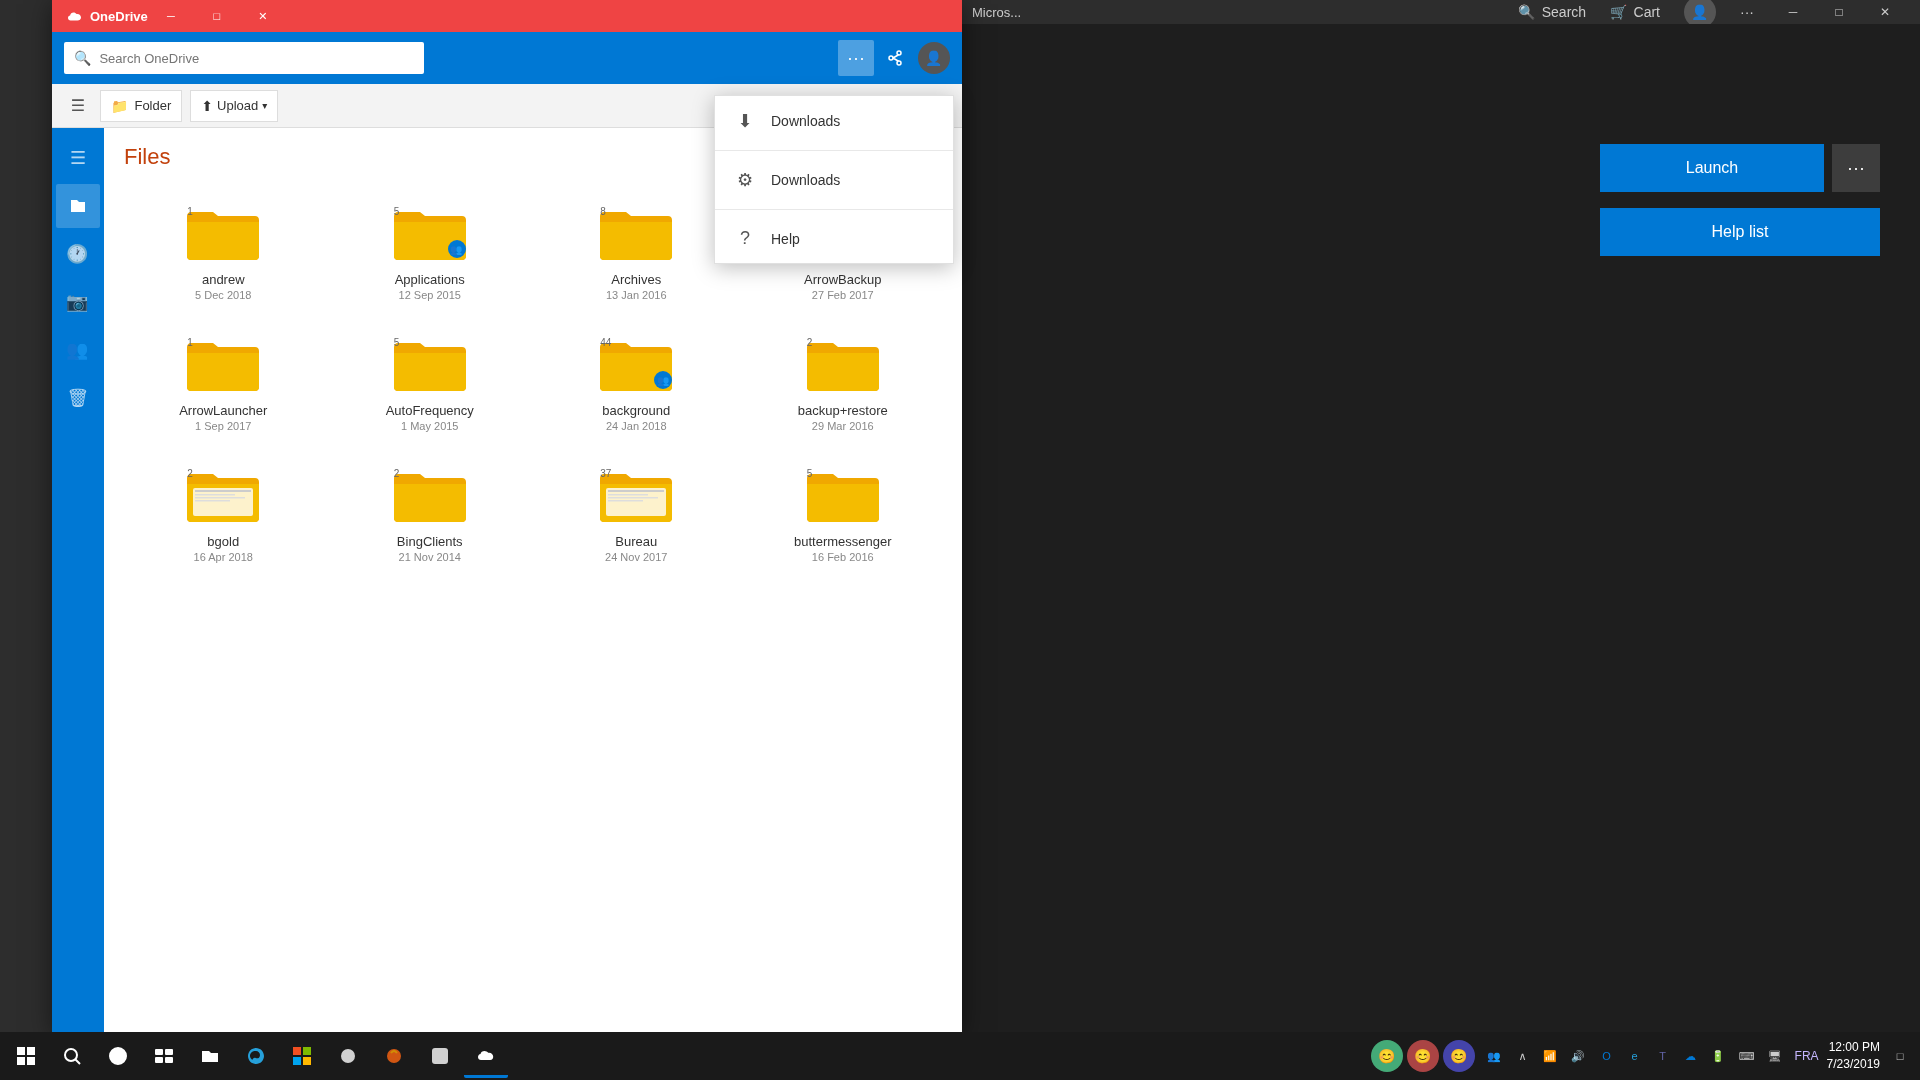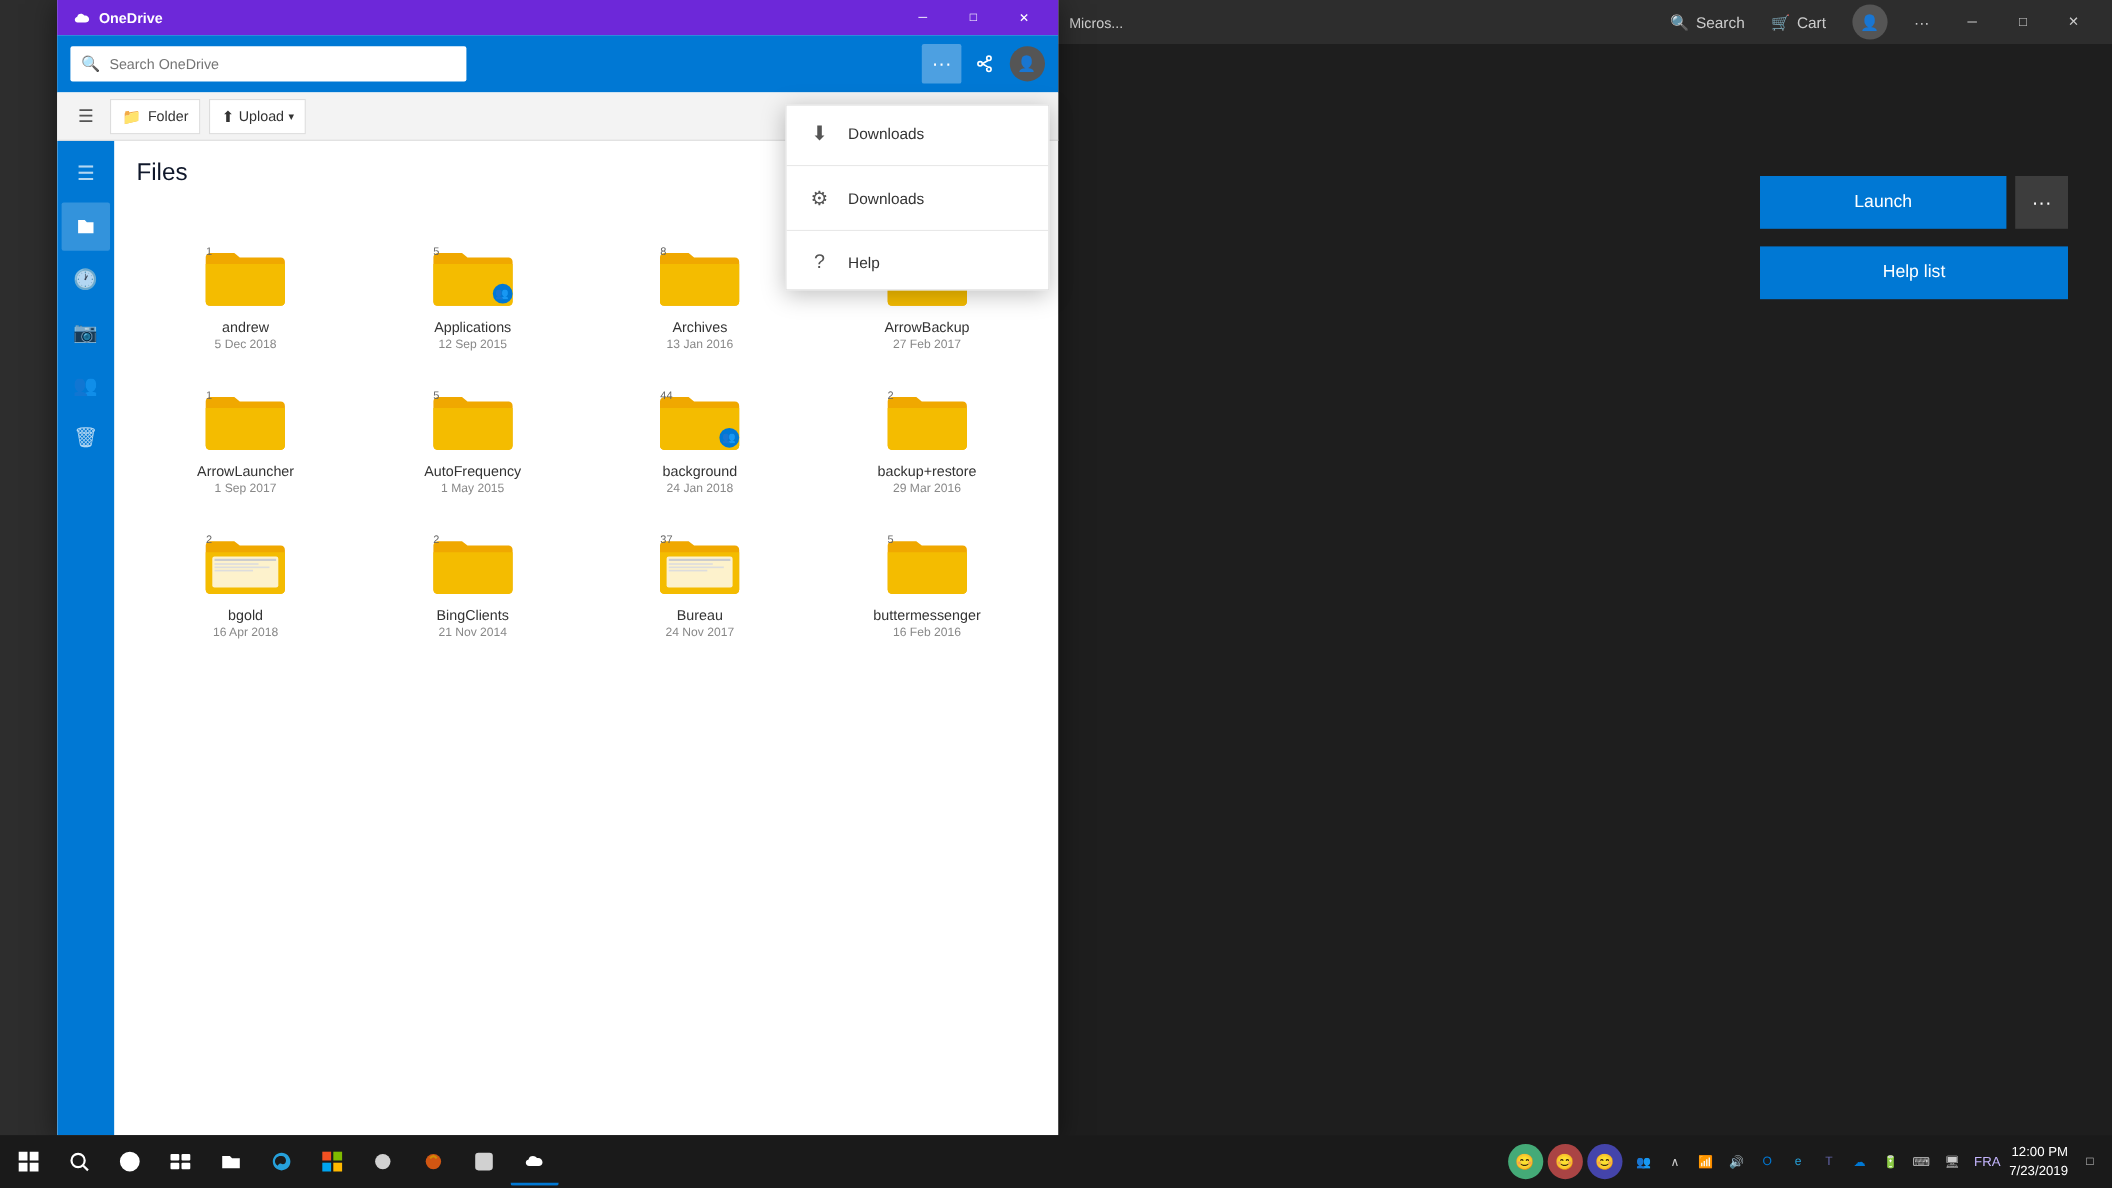--- a/index.html
+++ b/index.html
@@ -14,35 +14,35 @@
     .taskbar-icon { width: 44px; height: 44px; display: flex; align-items: center; justify-content: center; cursor: pointer; border-radius: 2px; }
     .taskbar-icon svg { width: 20px; height: 20px; fill: white; }
     .taskbar-right { margin-left: auto; display: flex; align-items: center; gap: 8px; padding-right: 8px; color: white; font-size: 12px; }
     .taskbar-clock { text-align: right; line-height: 1.4; }
     .taskbar-sys { display: flex; align-items: center; gap: 4px; }
     .taskbar-sys-item { width: 24px; height: 24px; display: flex; align-items: center; justify-content: center; font-size: 11px; color: #ccc; }
     .taskbar-lang { font-size: 12px; color: #c4b5fd; font-weight: 500; }
 
     
     .store-window { position: absolute; top: 0; left: 960px; right: 0; bottom: 48px; background: #1e1e1e; display: flex; flex-direction: column; }
-    .store-titlebar { height: 40px; background: #2d2d2d; display: flex; align-items: center; padding: 0 12px; justify-content: space-between; }
+    .store-titlebar { height: 24px; background: #2d2d2d; display: flex; align-items: center; padding: 0 12px; justify-content: space-between; }
     .store-titlebar-left { display: flex; align-items: center; gap: 8px; color: #ccc; font-size: 13px; }
     .store-titlebar-controls { display: flex; gap: 0; }
     .store-titlebar-btn { width: 46px; height: 30px; display: flex; align-items: center; justify-content: center; color: #ccc; cursor: pointer; font-size: 12px; }
     .store-nav-item { color: #ccc; font-size: 14px; cursor: pointer; display: flex; align-items: center; gap: 6px; }
     .store-body { flex: 1; background: #1e1e1e; display: flex; align-items: flex-start; justify-content: flex-end; padding: 120px 40px 0 0; }
     .store-actions { display: flex; flex-direction: column; gap: 16px; width: 280px; }
     .store-launch-row { display: flex; gap: 8px; }
     .store-launch-btn { flex: 1; height: 48px; background: #0078d4; color: white; border: none; font-size: 16px; font-weight: 500; cursor: pointer; display: flex; align-items: center; justify-content: center; }
     .store-more-btn { width: 48px; height: 48px; background: #3d3d3d; color: white; border: none; cursor: pointer; display: flex; align-items: center; justify-content: center; font-size: 18px; }
     .store-wish-btn { width: 100%; height: 48px; background: #0078d4; color: white; border: none; font-size: 16px; font-weight: 500; cursor: pointer; }
 
     
     .onedrive-window { position: absolute; top: 0; left: 52px; width: 910px; bottom: 48px; background: white; display: flex; flex-direction: column; box-shadow: 0 4px 24px rgba(0,0,0,0.5); z-index: 10; }
-    .onedrive-titlebar { height: 32px; background: #6d28d9; display: flex; align-items: center; justify-content: space-between; padding: 0 8px 0 12px; }
+    .onedrive-titlebar { height: 32px; background: #ef4444; display: flex; align-items: center; padding: 0 8px 0 12px; }
     .onedrive-titlebar-left { display: flex; align-items: center; gap: 8px; color: white; font-size: 13px; font-weight: 600; }
     .onedrive-titlebar-logo { width: 18px; height: 18px; }
     .onedrive-titlebar-controls { display: flex; }
     .onedrive-titlebar-btn { width: 46px; height: 32px; display: flex; align-items: center; justify-content: center; color: white; cursor: pointer; font-size: 11px; }
 
     
     .onedrive-toolbar { height: 52px; background: #0078d4; display: flex; align-items: center; padding: 0 12px; gap: 8px; }
     .search-box { flex: 1; max-width: 360px; height: 32px; background: white; border-radius: 2px; display: flex; align-items: center; padding: 0 10px; gap: 8px; }
     .search-box input { border: none; outline: none; font-size: 13px; color: #333; flex: 1; background: transparent; }
     .search-icon-sm { color: #666; font-size: 14px; }
@@ -59,21 +59,21 @@
     .nav-upload { height: 32px; display: flex; align-items: center; gap: 4px; padding: 0 10px; background: white; border: 1px solid #ddd; cursor: pointer; font-size: 13px; color: #333; }
 
     
     .onedrive-body { flex: 1; display: flex; overflow: hidden; }
     .onedrive-sidebar { width: 52px; background: #0078d4; display: flex; flex-direction: column; align-items: center; padding-top: 8px; gap: 4px; }
     .sidebar-icon { width: 44px; height: 44px; display: flex; align-items: center; justify-content: center; cursor: pointer; color: rgba(255,255,255,0.7); font-size: 18px; border-radius: 2px; }
     .sidebar-icon:hover, .sidebar-icon.active { background: rgba(255,255,255,0.2); color: white; }
 
     
     .onedrive-main { flex: 1; background: white; overflow-y: auto; padding: 16px 20px; }
-    .files-title { font-size: 22px; color: #0f172a; font-weight: 300; margin-bottom: 38px; }
+    .files-title { font-size: 22px; color: #c2410c; font-weight: 300; margin-bottom: 20px; }
     .files-grid { display: grid; grid-template-columns: repeat(4, 1fr); gap: 8px; }
     .folder-item { display: flex; flex-direction: column; align-items: center; padding: 12px 8px; cursor: pointer; border-radius: 2px; }
     .folder-icon-wrap { position: relative; width: 80px; height: 64px; }
     .folder-svg { width: 80px; height: 64px; }
     .folder-badge { position: absolute; top: 4px; left: 4px; font-size: 10px; color: #666; font-weight: 500; }
     .folder-special-badge { position: absolute; bottom: 8px; right: 4px; }
     .folder-name { font-size: 13px; color: #333; margin-top: 6px; text-align: center; font-weight: 400; }
     .folder-date { font-size: 11px; color: #888; margin-top: 2px; }
 
     

